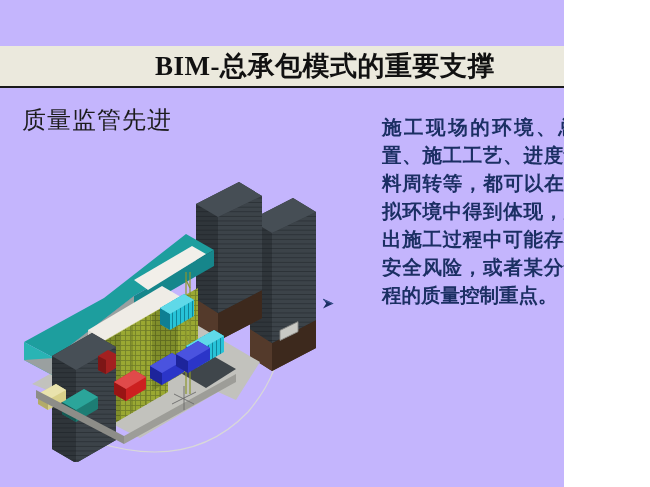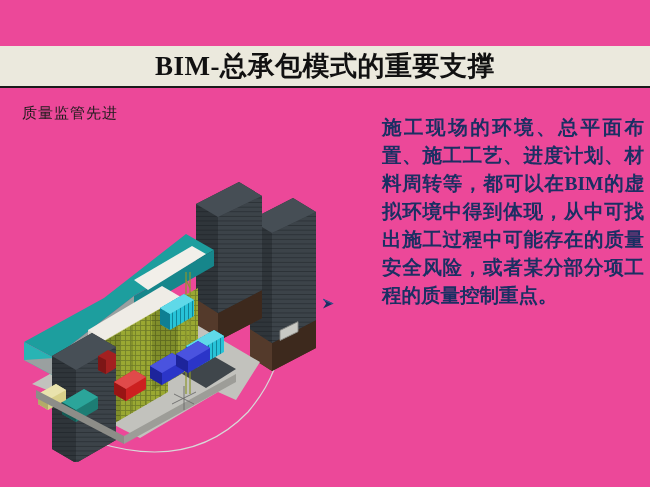--- a/index.html
+++ b/index.html
@@ -8,23 +8,23 @@
     background: #ffffff;
   }
   body {
     width: 650px;
     height: 487px;
     overflow: hidden;
     font-family: "Liberation Sans", "DejaVu Sans", sans-serif;
   }
   #slide {
     position: relative;
-    width: 650px;
+    width: 564px;
     height: 487px;
-    background: #ec4899;
+    background: #c4b5fd;
     overflow: hidden;
     text-decoration: underline;
   }
 
   
   #title-band {
     position: absolute;
     left: 0;
     top: 46px;
     width: 650px;
@@ -47,21 +47,21 @@
     line-height: 32px;
     white-space: nowrap;
   }
 
   
   #subtitle {
     position: absolute;
     left: 22px;
     top: 104px;
     font-family: "Liberation Serif", "DejaVu Serif", serif;
-    font-size: 15px;
+    font-size: 24px;
     font-weight: normal;
     color: #1c1c1c;
     letter-spacing: 1px;
     white-space: nowrap;
   }
 
   
   #body-text {
     position: absolute;
     left: 318px;

